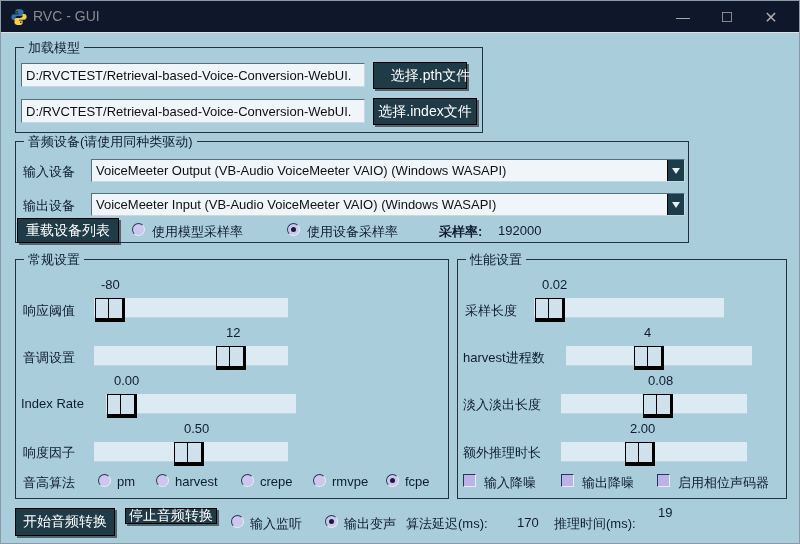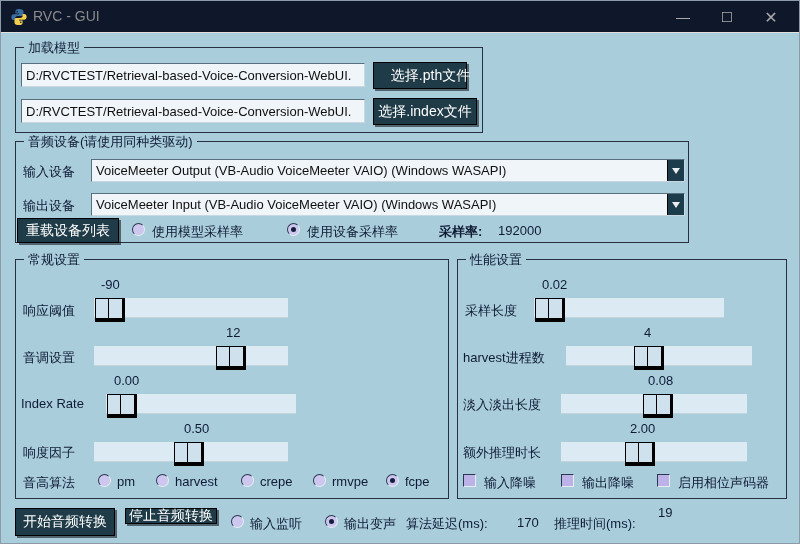--- a/index.html
+++ b/index.html
@@ -79,21 +79,21 @@
   <span class="radio checked" style="left:286px; top:222px;"></span>
   <span class="lbl" style="left:306px; top:222px;">使用设备采样率</span>
   <span class="lbl" style="left:438px; top:222px;font-weight:bold;">采样率:</span>
   <span class="lbl" style="left:497px; top:222px;">192000</span>
 
   <div class="group" style="left:14px; top:258px; width:434px; height:240px;">
     <span class="group-title">常规设置</span>
   </div>
 
   <span class="lbl" style="left:22px; top:301px;">响应阈值</span>
-  <span class="slider-val" style="left:100px; top:276px;">-90</span>
+  <span class="slider-val" style="left:100px; top:276px;">-80</span>
   <div class="track" style="left:93px; top:297px; width:194px;">
     <div class="handle" style="left:1px;"></div>
   </div>
 
   <span class="lbl" style="left:22px; top:348px;">音调设置</span>
   <span class="slider-val" style="left:225px; top:324px;">12</span>
   <div class="track" style="left:93px; top:345px; width:194px;">
     <div class="handle" style="left:122px;"></div>
   </div>
 

